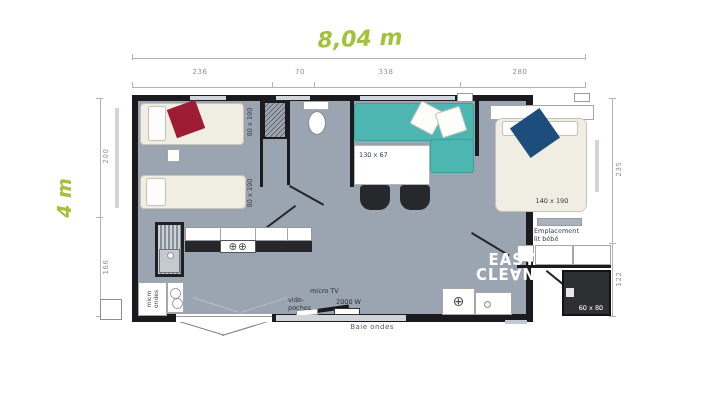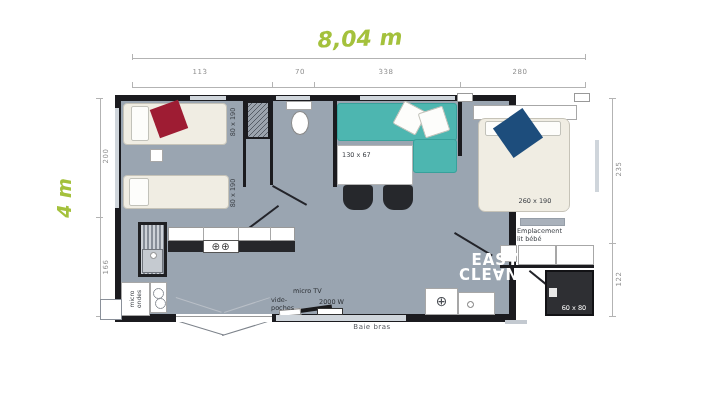--- a/index.html
+++ b/index.html
@@ -4,21 +4,21 @@
 <style>
   html,body{margin:0;padding:0;background:#fff;}
   #canvas{position:relative;width:720px;height:403px;background:#ffffff;overflow:hidden;
           font-family:"DejaVu Sans",sans-serif;}
   .abs{position:absolute;}
   .dimline{position:absolute;background:#b3b3b3;}
   .dimtxt{position:absolute;font-size:7px;color:#8e8e8e;text-align:center;letter-spacing:.5px;}
   .vdim{position:absolute;font-size:7px;color:#8e8e8e;width:40px;text-align:center;
         transform:rotate(-90deg);letter-spacing:.5px;}
   .green{color:#a4c13c;font-style:italic;font-weight:bold;font-family:"DejaVu Sans",sans-serif;}
-  #plan{position:absolute;left:115px;top:95px;width:401px;height:227px;box-sizing:border-box;
+  #plan{position:absolute;left:132px;top:95px;width:401px;height:227px;box-sizing:border-box;
         background:#9aa5b1;border:solid #1b1b1f;border-width:6px 7px 8px 6px;z-index:2;}
   .wall{position:absolute;background:#1b1b1f;}
   .leaf{position:absolute;height:2px;background:#23242a;transform-origin:left top;}
   .furn{position:absolute;background:#f0ede3;border:1px solid #c6c3b8;border-radius:4px;box-sizing:border-box;}
   .wht{position:absolute;background:#ffffff;border:1px solid #a7a7a7;box-sizing:border-box;}
   .lbl{position:absolute;font-size:6.5px;color:#3c4046;line-height:8px;}
   .vlbl{position:absolute;font-size:6.5px;color:#3c4046;width:40px;height:10px;text-align:center;
         transform:rotate(-90deg);}
   .win{position:absolute;background:#cfd5db;z-index:3;}
   .teal{position:absolute;background:#4db6b0;border:1px solid #37a19b;box-sizing:border-box;border-radius:3px;}
@@ -30,21 +30,21 @@
 <body>
 
 <div id="canvas">
 
   <div class="abs green" style="left:300px;top:26px;width:120px;text-align:center;font-size:22px;transform:rotate(-2deg);">8,04 m</div>
 
   <div class="dimline" style="left:132px;top:58px;width:453px;height:1px;"></div>
   <div class="dimline" style="left:132px;top:54px;width:1px;height:6px;"></div>
   <div class="dimline" style="left:585px;top:54px;width:1px;height:6px;"></div>
 
-  <div class="dimtxt" style="left:170px;top:68px;width:60px;">113</div>
+  <div class="dimtxt" style="left:170px;top:68px;width:60px;">236</div>
   <div class="dimtxt" style="left:280px;top:68px;width:40px;">70</div>
   <div class="dimtxt" style="left:356px;top:68px;width:60px;">338</div>
   <div class="dimtxt" style="left:490px;top:68px;width:60px;">280</div>
 
   <div class="dimline" style="left:132px;top:87px;width:453px;height:1px;"></div>
   <div class="dimline" style="left:132px;top:82px;width:1px;height:6px;"></div>
   <div class="dimline" style="left:272px;top:82px;width:1px;height:6px;"></div>
   <div class="dimline" style="left:314px;top:82px;width:1px;height:6px;"></div>
   <div class="dimline" style="left:460px;top:82px;width:1px;height:6px;"></div>
   <div class="dimline" style="left:585px;top:82px;width:1px;height:6px;"></div>
@@ -58,21 +58,21 @@
   <div class="vdim" style="left:86px;top:152px;">200</div>
   <div class="vdim" style="left:86px;top:263px;">166</div>
 
   <div class="dimline" style="left:612px;top:98px;width:1px;height:219px;"></div>
   <div class="dimline" style="left:609px;top:98px;width:7px;height:1px;"></div>
   <div class="dimline" style="left:609px;top:243px;width:7px;height:1px;"></div>
   <div class="dimline" style="left:609px;top:316px;width:7px;height:1px;"></div>
   <div class="vdim" style="left:599px;top:165px;">235</div>
   <div class="vdim" style="left:599px;top:275px;">122</div>
 
-  <div class="dimtxt" style="left:330px;top:323px;width:84px;color:#55585e;font-size:7px;">Baie bras</div>
+  <div class="dimtxt" style="left:330px;top:323px;width:84px;color:#55585e;font-size:7px;">Baie ondes</div>
 
   <div class="abs" style="left:176px;top:320px;width:50px;height:1px;background:#7d838b;transform:rotate(17deg);transform-origin:left top;"></div>
   <div class="abs" style="left:222px;top:335px;width:50px;height:1px;background:#7d838b;transform:rotate(-17deg);transform-origin:left top;"></div>
 
   <div class="abs" style="left:100px;top:299px;width:20px;height:19px;background:#fff;border:1px solid #8a9099;z-index:3;"></div>
 
   <div class="abs" style="left:505px;top:320px;width:22px;height:4px;background:#c3c9d0;z-index:3;"></div>
 
   <div id="plan">
 
@@ -116,21 +116,21 @@
     <div class="wht" style="left:216px;top:44px;width:76px;height:40px;border-color:#b5b5b5;"></div>
     <div class="lbl" style="left:221px;top:50px;">130 x 67</div>
 
     <div class="chair" style="left:222px;top:84px;width:30px;height:25px;"></div>
     <div class="chair" style="left:262px;top:84px;width:30px;height:25px;"></div>
 
     <div class="wht" style="left:352px;top:4px;width:104px;height:15px;"></div>
     <div class="furn" style="left:357px;top:17px;width:92px;height:94px;border-radius:7px;"></div>
     <div class="pillow" style="left:364px;top:20px;width:76px;height:15px;"></div>
     <div class="abs" style="left:379px;top:14px;width:36px;height:36px;background:#1d4d7c;transform:rotate(-35deg);"></div>
-    <div class="lbl" style="left:384px;top:96px;width:60px;text-align:center;">260 x 190</div>
+    <div class="lbl" style="left:384px;top:96px;width:60px;text-align:center;">140 x 190</div>
 
     <div class="fainted" style="left:399px;top:117px;width:45px;height:8px;background:#a9b1bb;border:1px solid #959da7;box-sizing:border-box;"></div>
     <div class="lbl" style="left:396px;top:126px;width:72px;">
       <span>Emplacement</span><br>
       <span>lit bébé</span>
     </div>
     <div class="wht" style="left:379px;top:144px;width:17px;height:17px;"></div>
     <div class="wht" style="left:397px;top:144px;width:38px;height:20px;"></div>
     <div class="wht" style="left:435px;top:144px;width:38px;height:20px;"></div>
 

